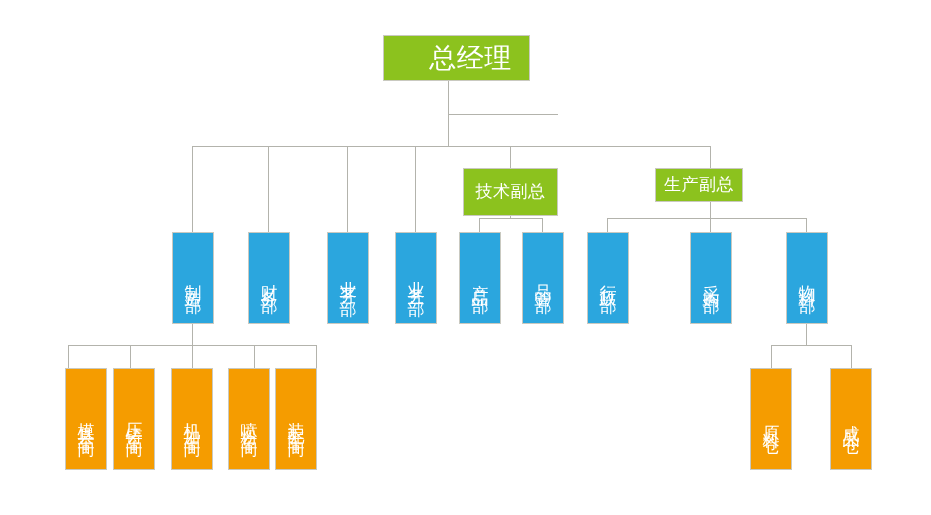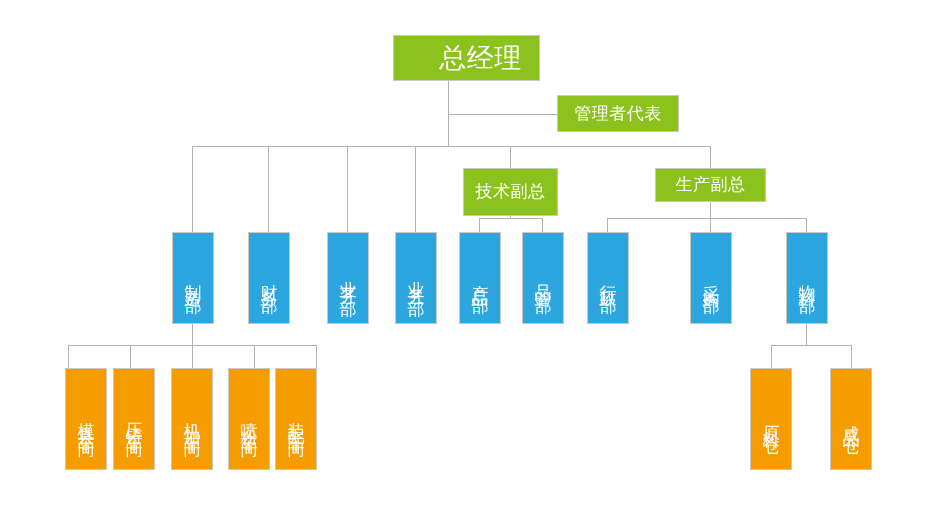--- a/index.html
+++ b/index.html
@@ -86,27 +86,26 @@
   <div class="line v" style="left:130px; top:345px; height:23px;"></div>
   <div class="line v" style="left:192px; top:345px; height:23px;"></div>
   <div class="line v" style="left:254px; top:345px; height:23px;"></div>
   <div class="line v" style="left:316px; top:345px; height:23px;"></div>
 
   <div class="line v" style="left:806px; top:324px; height:21px;"></div>
   <div class="line h" style="left:771px; top:345px; width:80px;"></div>
   <div class="line v" style="left:771px; top:345px; height:23px;"></div>
   <div class="line v" style="left:851px; top:345px; height:23px;"></div>
 
-  <div class="node green h" style="left:393px; top:35px; width:147px; height:46px;padding-left:28px;">总经理</div>
+  <div class="node green h" style="left:383px; top:35px; width:147px; height:46px;padding-left:28px;">总经理</div>
 
-  <div class="node green h-sm" style="left:557px; top:95px; width:122px; height:37px;">管理者代表</div>
 
   <div class="node green h-sm" style="left:463px; top:168px; width:95px; height:48px;">技术副总</div>
 
-  <div class="node green h-sm" style="left:655px; top:168px; width:111px; height:34px;">生产副总</div>
+  <div class="node green h-sm" style="left:655px; top:168px; width:88px; height:34px;">生产副总</div>
 
   <div class="node blue v" style="left:172px; top:232px; width:42px; height:92px;">制造部</div>
 
   <div class="node blue v" style="left:248px; top:232px; width:42px; height:92px;">财务部</div>
 
   <div class="node blue v" style="left:327px; top:232px; width:42px; height:92px;">业务一部</div>
 
   <div class="node blue v" style="left:395px; top:232px; width:42px; height:92px;">业务二部</div>
 
   <div class="node blue v" style="left:459px; top:232px; width:42px; height:92px;">产品部</div>

